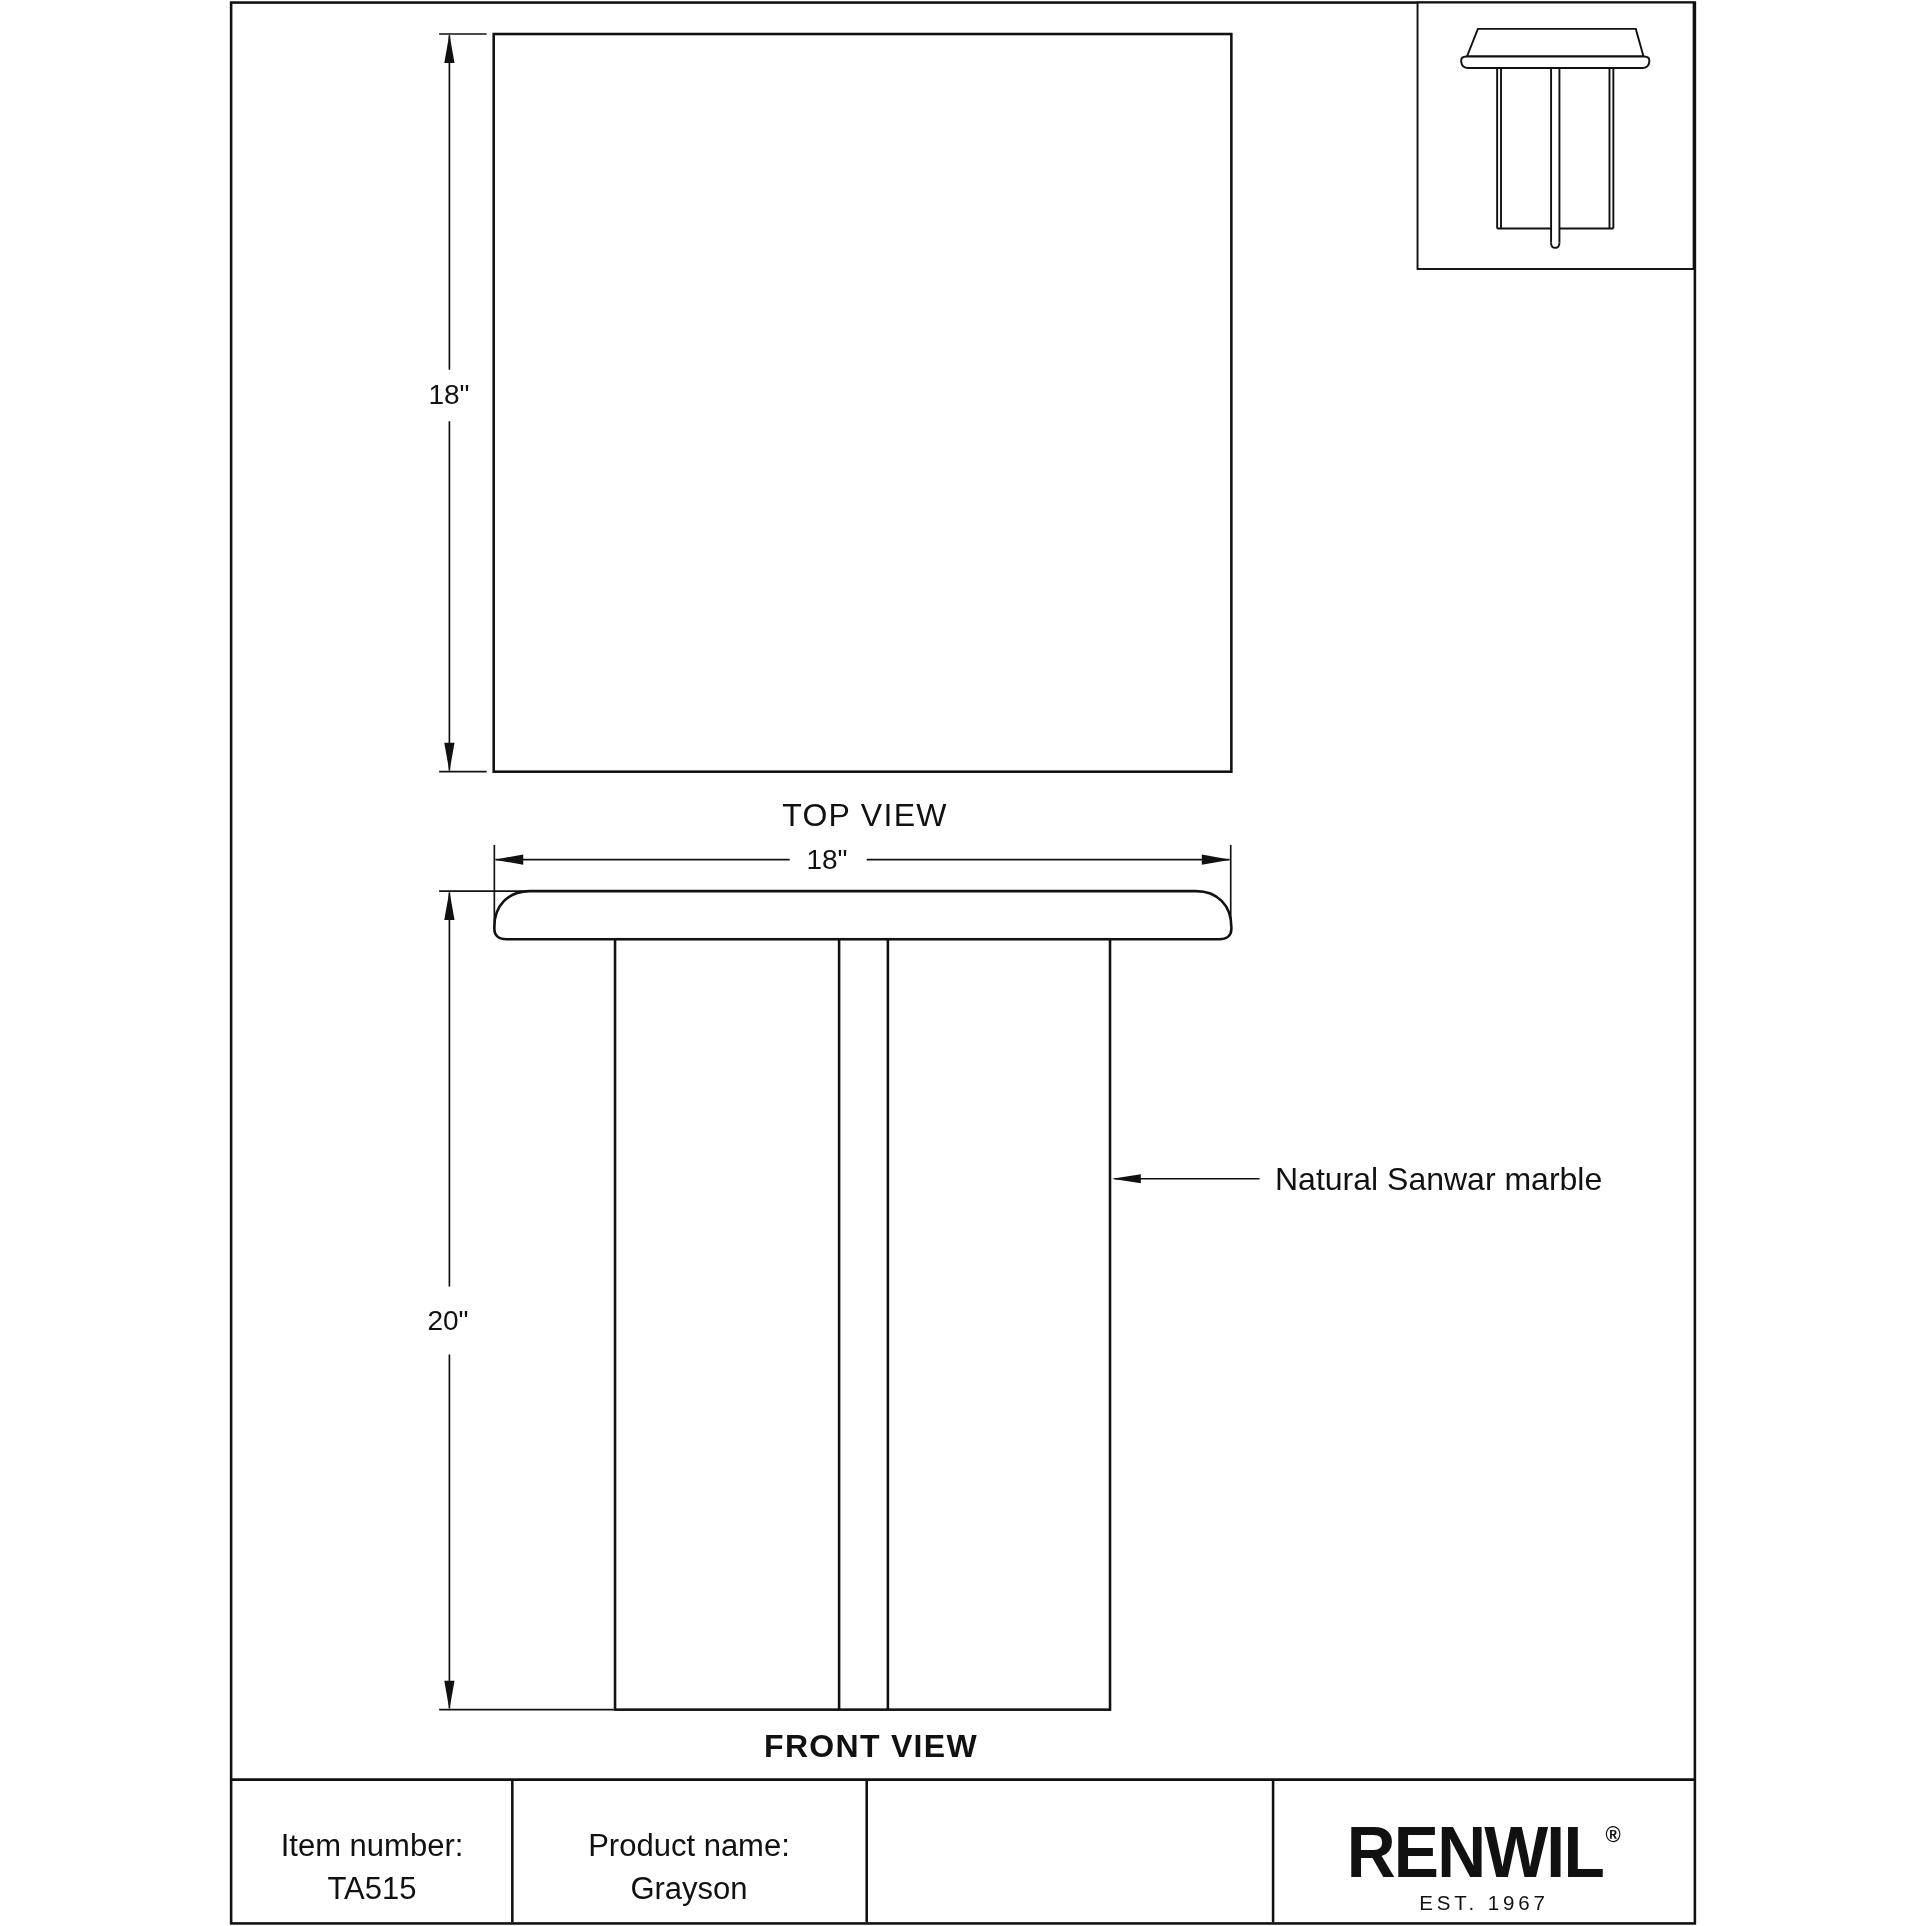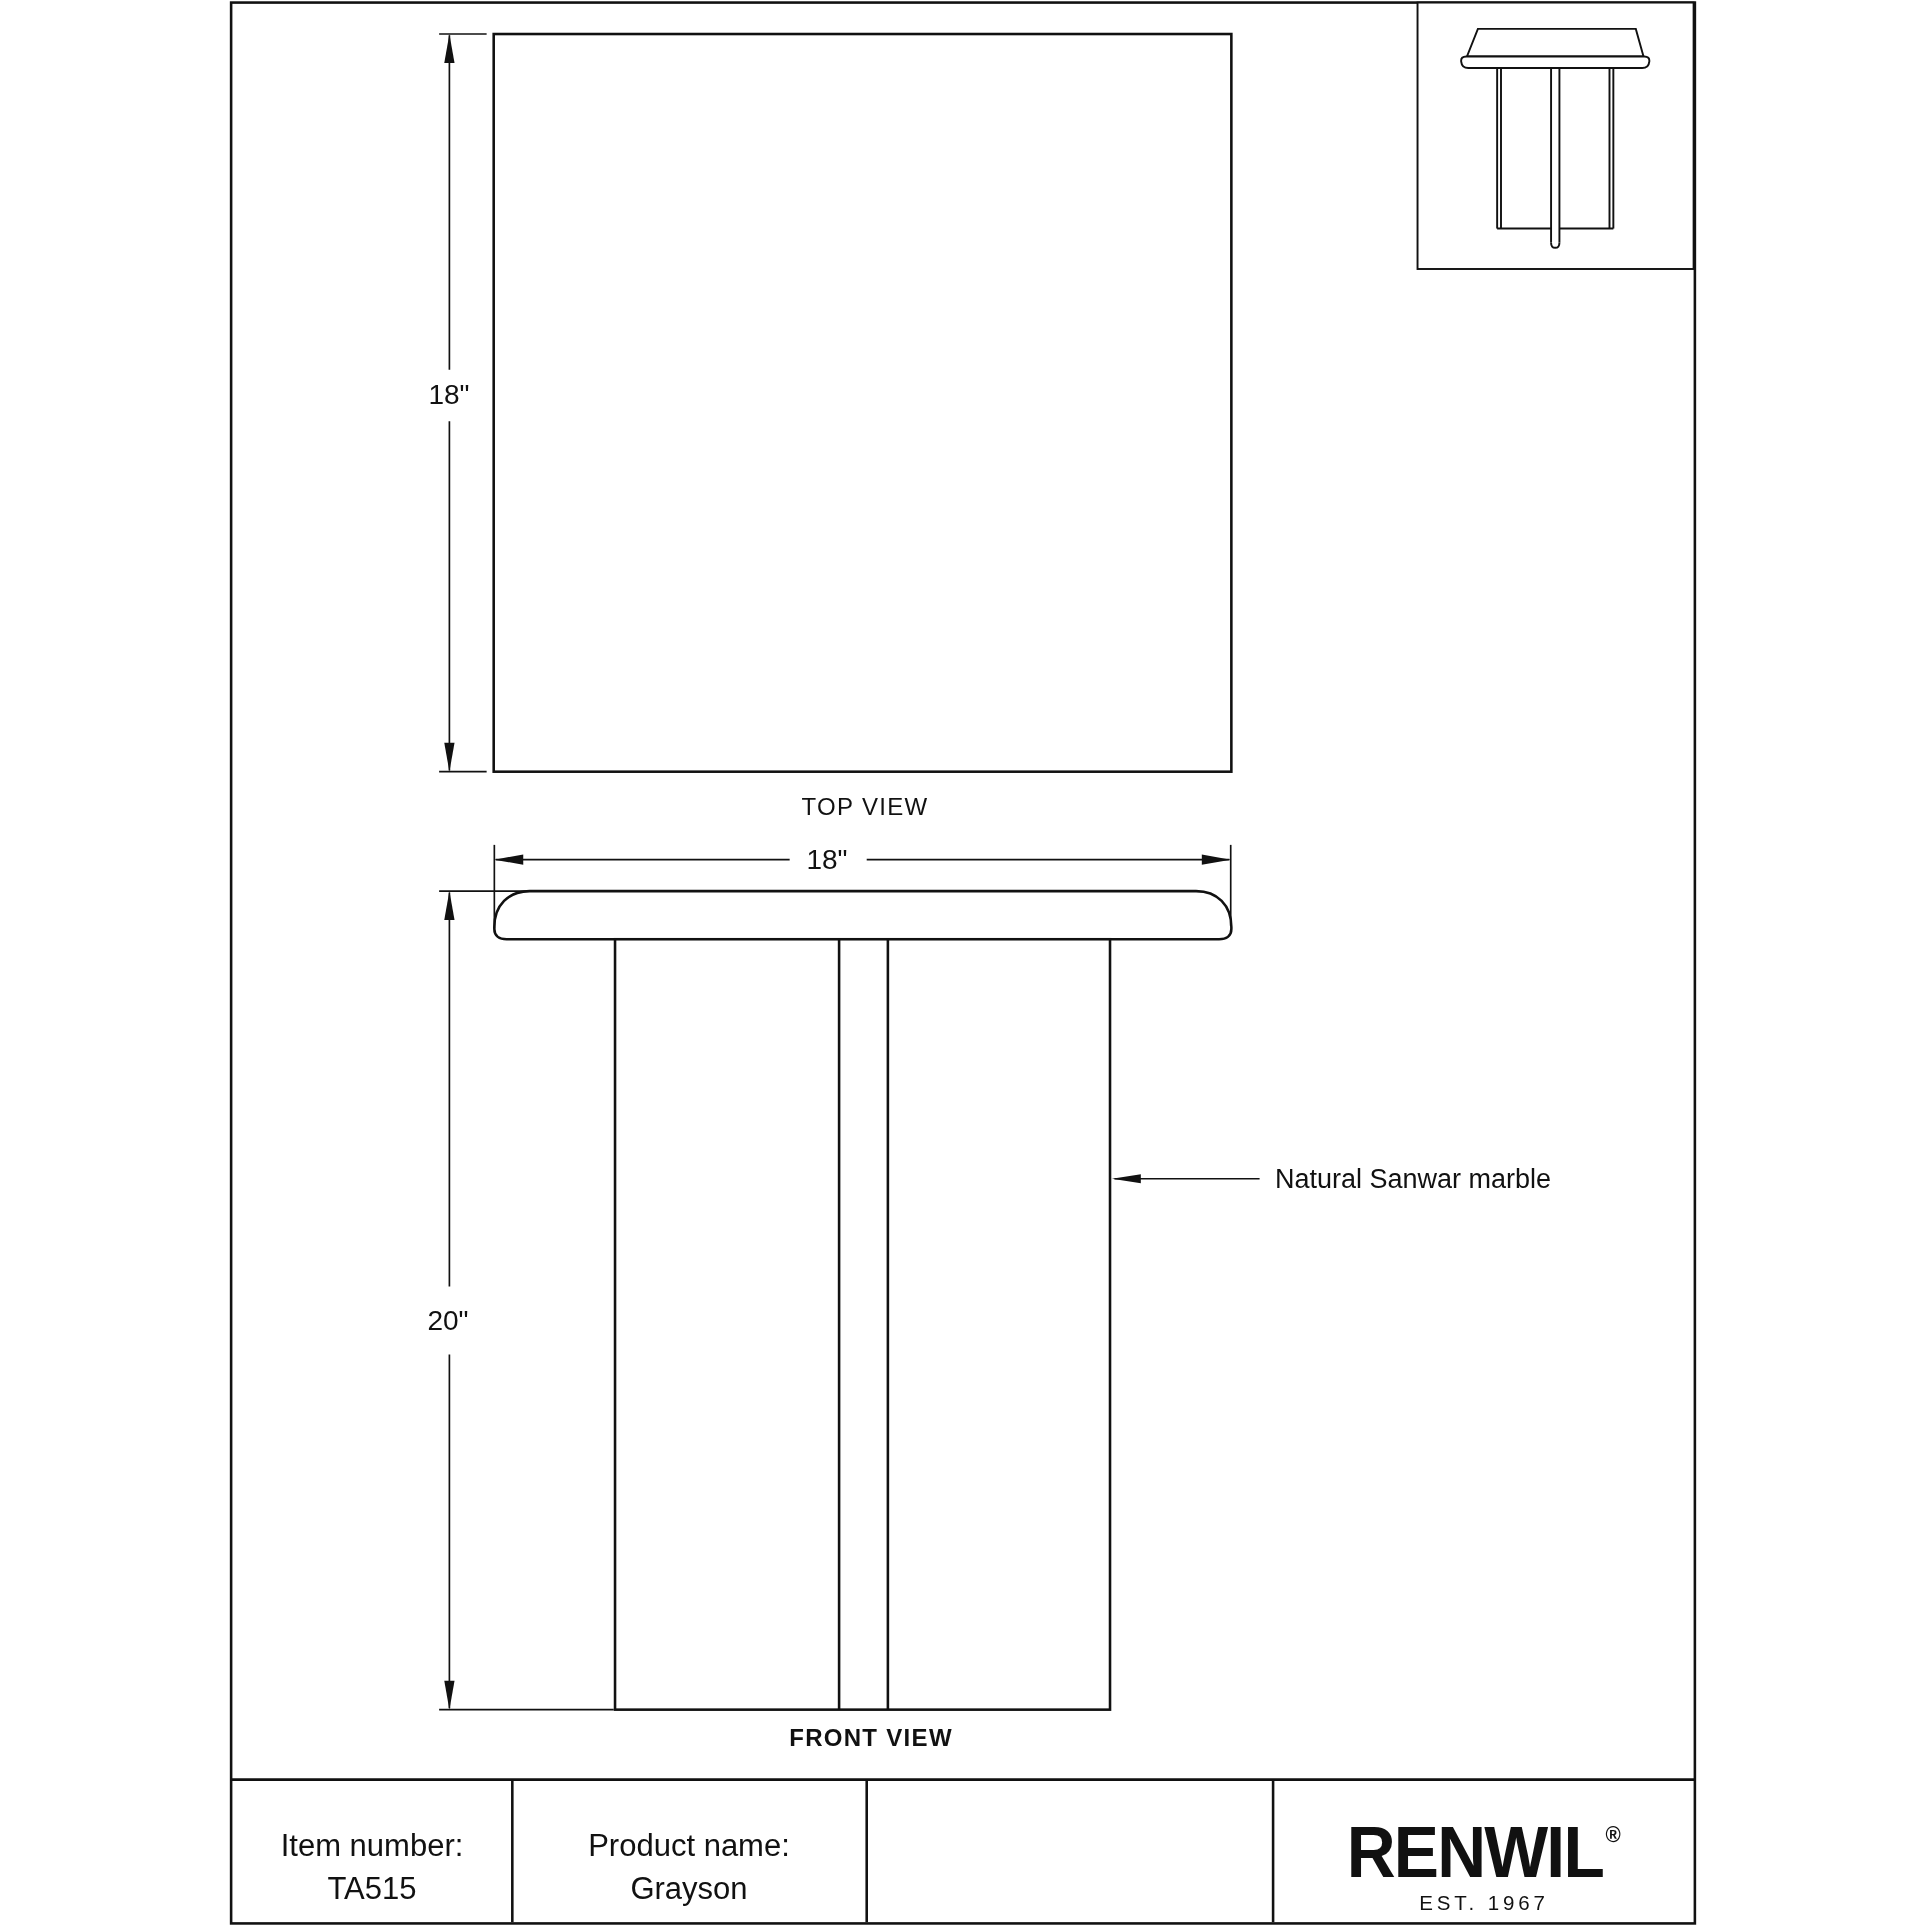--- a/index.html
+++ b/index.html
@@ -20,32 +20,33 @@
   .w25 { stroke-width: 2.6; }
   .fillwhite { fill: #ffffff; }
   .arrow { fill: #111111; stroke: none; }
 
   .lbl {
     position: absolute;
     white-space: nowrap;
     color: #111111;
   }
   .view-label {
-    font-size: 24px;
+    font-size: 32px;
     letter-spacing: 1.3px;
     transform: translate(-50%, -50%);
+    margin-top: 8px;
   }
   .dim-label {
     font-size: 28px;
     background: #ffffff;
     padding: 0 3.9px;
     transform: translate(-50%, -50%);
   }
   .callout-label {
-    font-size: 27px;
+    font-size: 32px;
     transform: translateY(-50%);
     text-align: right;
   }
 
   .footer-cell {
     position: absolute;
     top: 1781px;
     height: 141px;
     display: flex;
     flex-direction: column;

